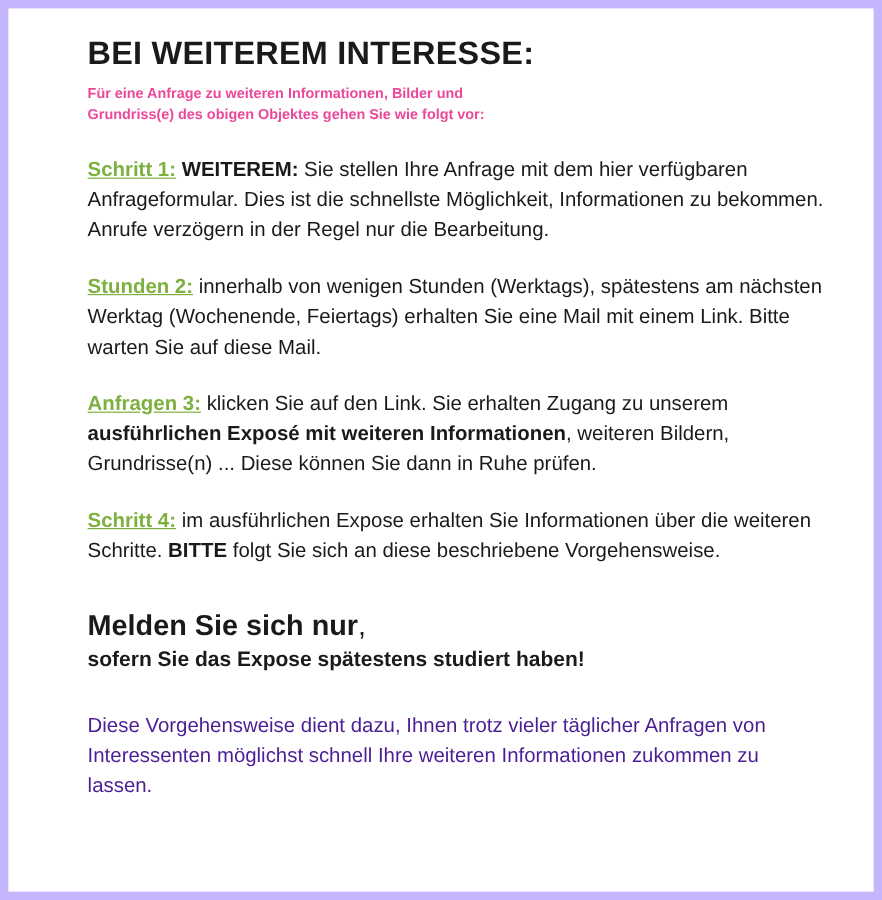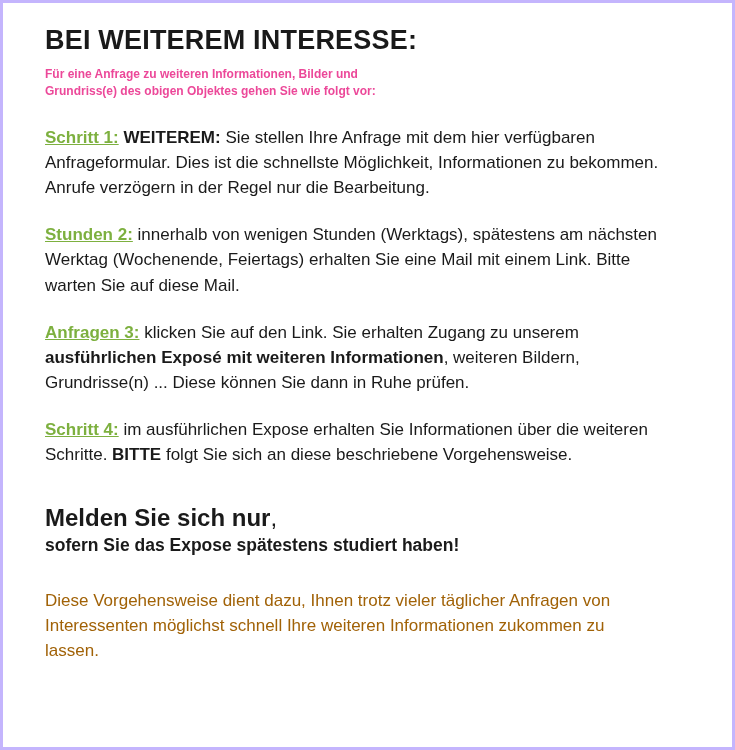--- a/index.html
+++ b/index.html
@@ -10,23 +10,23 @@
     width: 735px;
     height: 750px;
     background: #ffffff;
     font-family: "Liberation Sans", sans-serif;
     overflow: hidden;
   }
   .frame {
     box-sizing: border-box;
     width: 735px;
     height: 750px;
-    border: 3px solid #c4b5fd;
+    border: 7px solid #c4b5fd;
     background: #ffffff;
-    padding: 22px 30px 0 42px;
+    padding: 22px 30px 0 66px;
   }
   .inner {
     box-sizing: border-box;
     width: 100%;
     height: 100%;
   }
   .headline {
     font-size: 27px;
     font-weight: bold;
     color: #1a1a1a;
@@ -70,21 +70,21 @@
   }
   .melden-sub {
     font-size: 17.5px;
     font-weight: bold;
     color: #1a1a1a;
     line-height: 1.35;
     margin: 0 0 30px 0;
   }
   .outro {
     font-size: 17px;
-    color: #a16207;
+    color: #4c1d95;
     line-height: 1.48;
     margin: 0;
     max-width: 600px;
   }
 </style>
 </head>
 <body>
 
 <div class="frame">
   <div class="inner">

